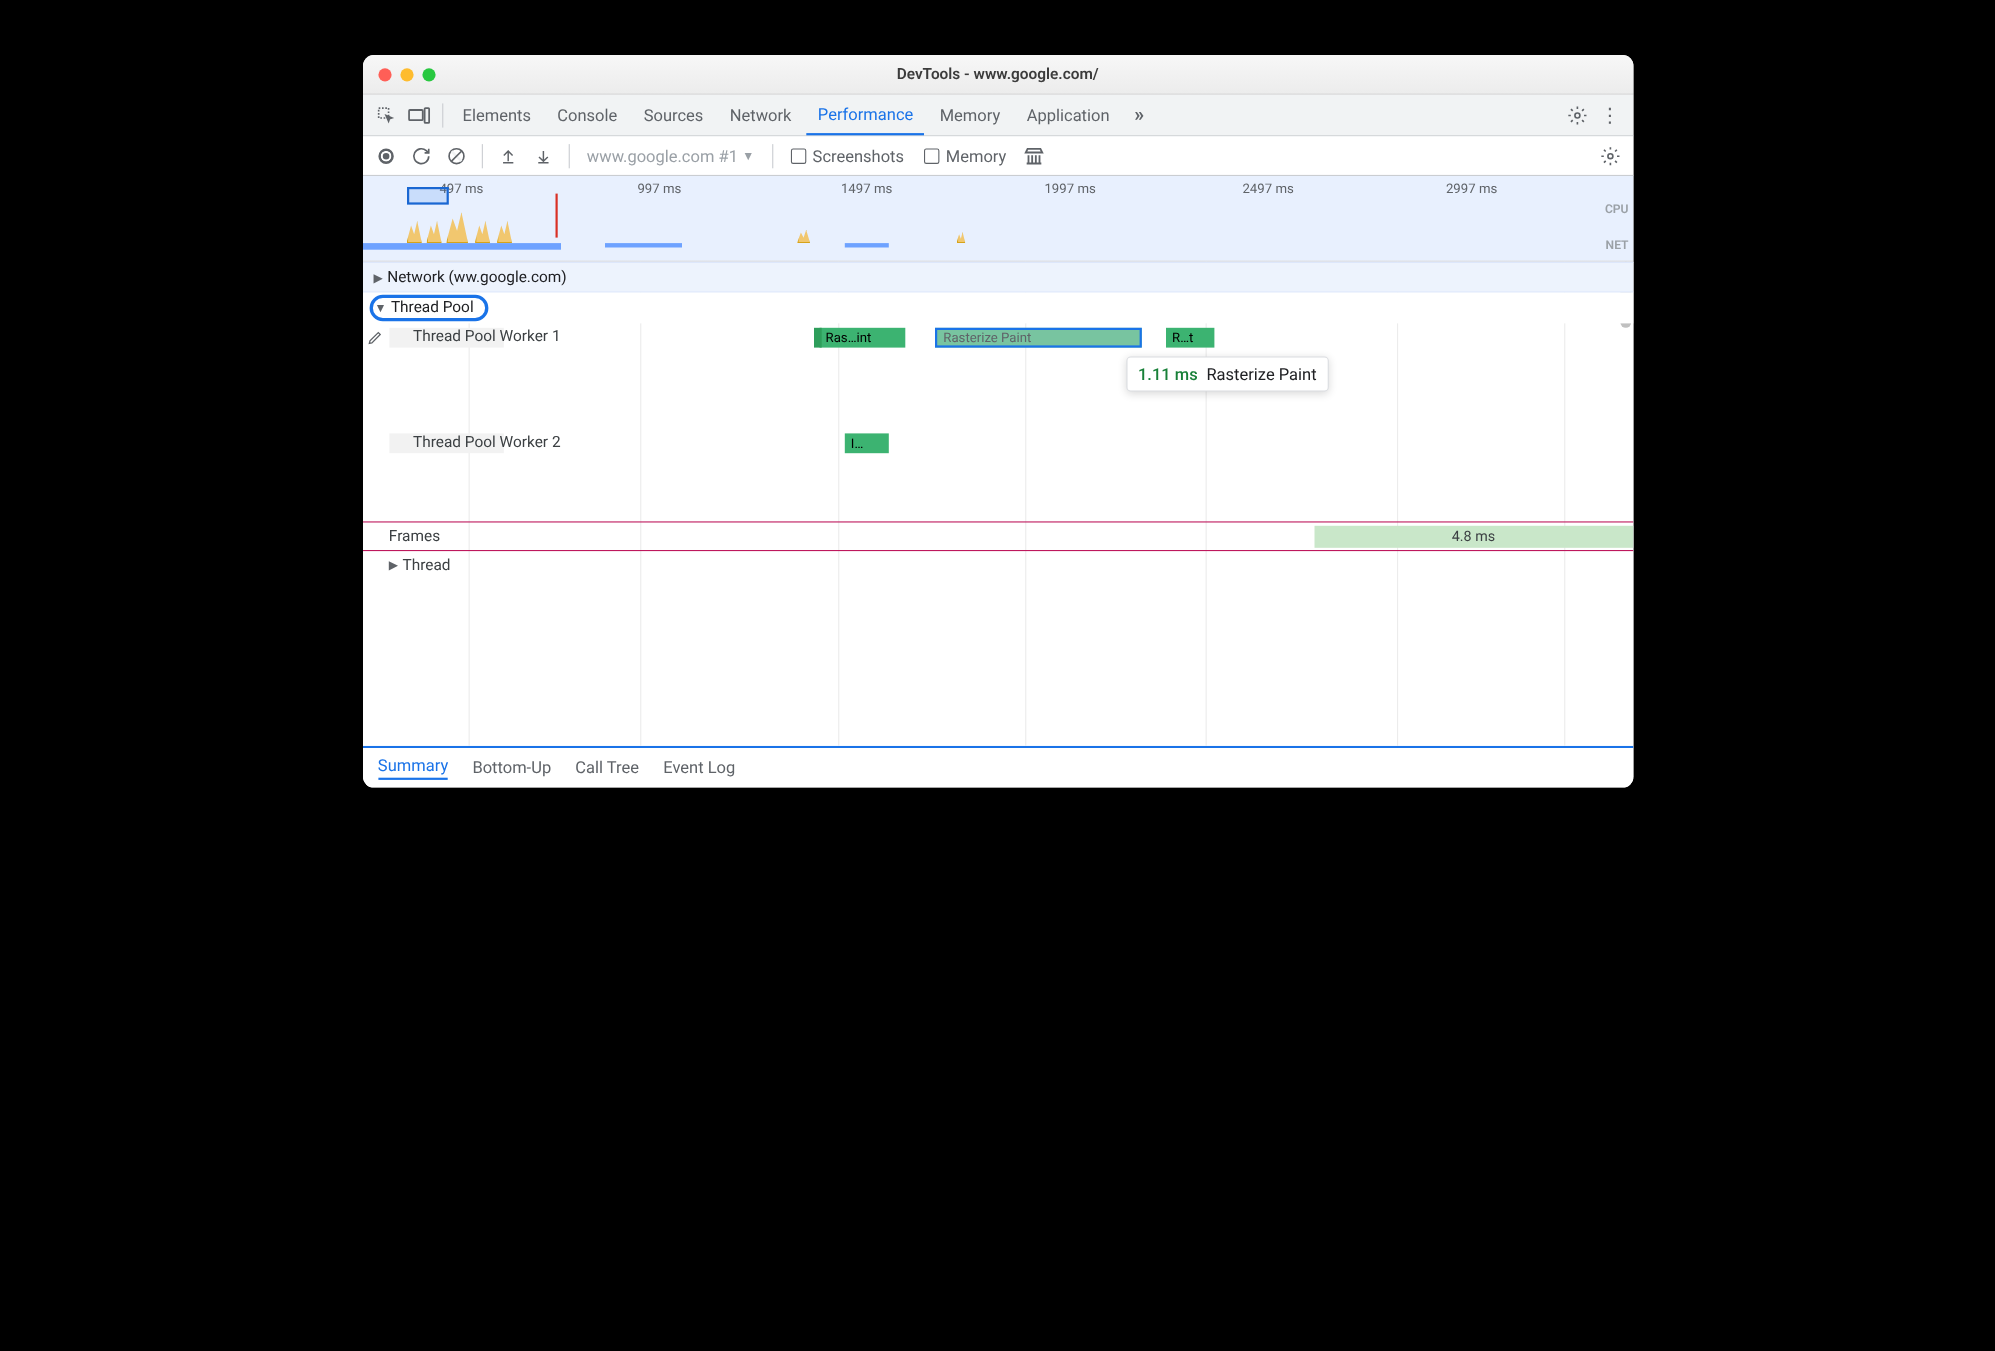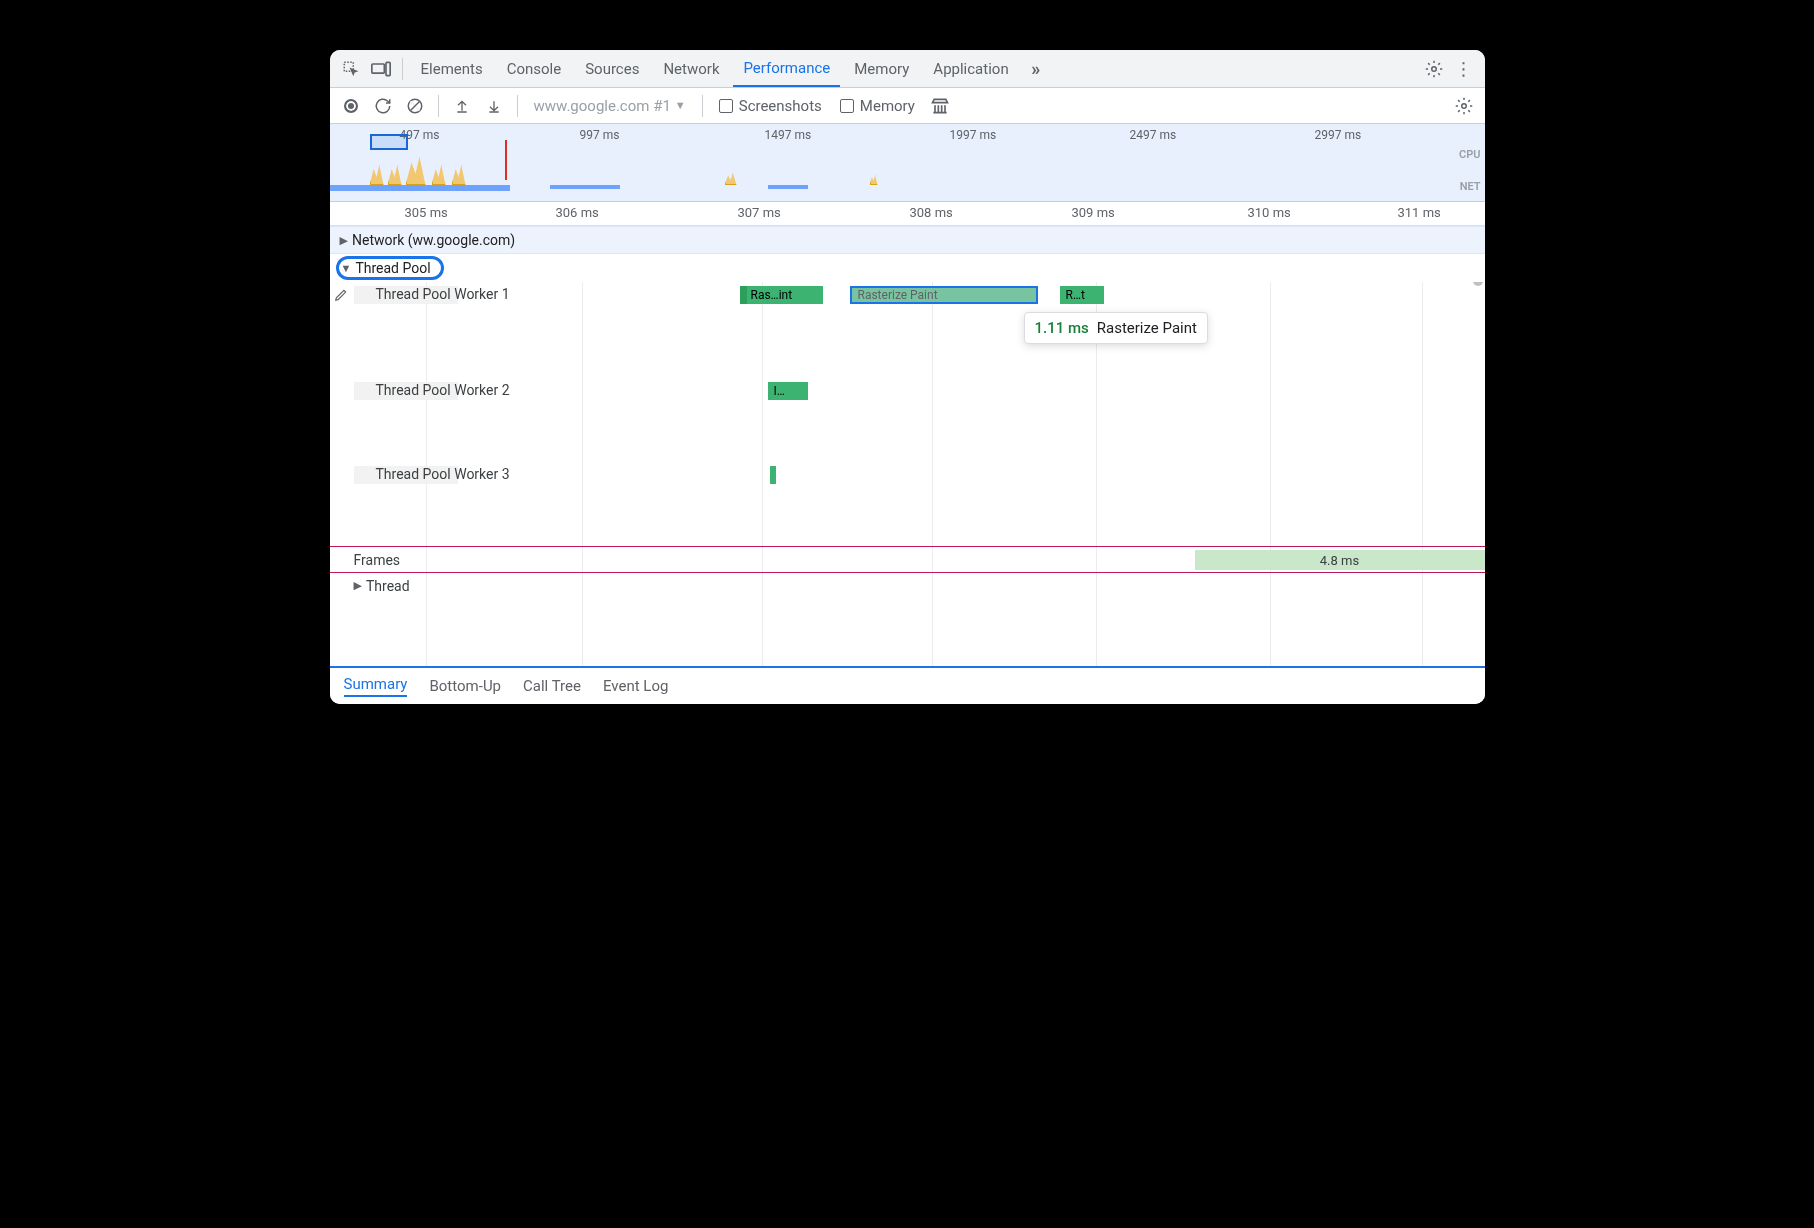--- a/index.html
+++ b/index.html
@@ -113,20 +113,28 @@
   .btab.active{color:#1a73e8;border-bottom:2px solid #1a73e8;padding-bottom:2px;}
   .scrollbar{position:absolute;right:2px;top:0;width:10px;height:60px;background:#c0c0c0;border-radius:5px;}
   svg{display:block;}
   .label-pill{position:absolute;left:24px;top:4px;height:18px;width:104px;background:#f2f2f2;}
 </style>
 </head>
 <body>
 
 <div class="window">
 
+  <div class="titlebar">
+    <div class="traffic">
+      <div class="dot red"></div>
+      <div class="dot yellow"></div>
+      <div class="dot green"></div>
+    </div>
+    <div class="titlebar-title">DevTools - www.google.com/</div>
+  </div>
 
   <div class="tabs">
     <div class="ico">
       <svg width="18" height="18" viewBox="0 0 24 24" fill="none" stroke="#5f6368" stroke-width="2">
           <rect x="3" y="3" width="12" height="12" stroke-dasharray="2 2"></rect>
           <path d="M12 12l7 3-3 1-1 3-3-7z" fill="#5f6368"></path>
         </svg>
     </div>
     <div class="ico">
       <svg width="20" height="16" viewBox="0 0 24 18" fill="none" stroke="#5f6368" stroke-width="2">
@@ -225,29 +233,20 @@
     <div class="ov-red" style="left:175px;"></div>
     <div class="ov-flame" style="left:40px;"></div>
     <div class="ov-flame" style="left:58px;"></div>
     <div class="ov-flame" style="left:76px;width:20px;height:28px;"></div>
     <div class="ov-flame" style="left:102px;"></div>
     <div class="ov-flame" style="left:122px;"></div>
     <div class="ov-flame" style="left:395px;width:12px;height:12px;"></div>
     <div class="ov-flame" style="left:540px;width:8px;height:10px;"></div>
   </div>
 
-  <div class="ruler">
-    <span class="rt" style="left:75px">305 ms</span>
-    <span class="rt" style="left:226px">306 ms</span>
-    <span class="rt" style="left:408px">307 ms</span>
-    <span class="rt" style="left:580px">308 ms</span>
-    <span class="rt" style="left:742px">309 ms</span>
-    <span class="rt" style="left:918px">310 ms</span>
-    <span class="rt" style="left:1068px">311 ms</span>
-  </div>
 
   <div class="flame" style="height:440px;">
     <div class="grid">
       <div class="vl" style="left:96px"></div>
         <div class="vl" style="left:252px"></div>
       <div class="vl" style="left:432px"></div>
         <div class="vl" style="left:602px"></div>
       <div class="vl" style="left:766px"></div>
         <div class="vl" style="left:940px"></div>
       <div class="vl" style="left:1092px"></div>
@@ -283,25 +282,20 @@
         <span>Rasterize Paint</span>
       </div>
     </div>
 
     <div class="track">
       <div class="label-pill"></div>
       <span class="label">Thread Pool Worker 2</span>
       <div class="bar" style="left:438px;width:40px">I…</div>
     </div>
 
-    <div class="track">
-      <div class="label-pill"></div>
-      <span class="label">Thread Pool Worker 3</span>
-      <div class="bar" style="left:440px;width:6px;padding:0"></div>
-    </div>
 
 
     <div class="thin-row">
       <span>Frames</span>
       <div class="frame-bar" style="width:290px;">
         <span>4.8 ms</span>
       </div>
     </div>
 
     <div class="thin-row">

